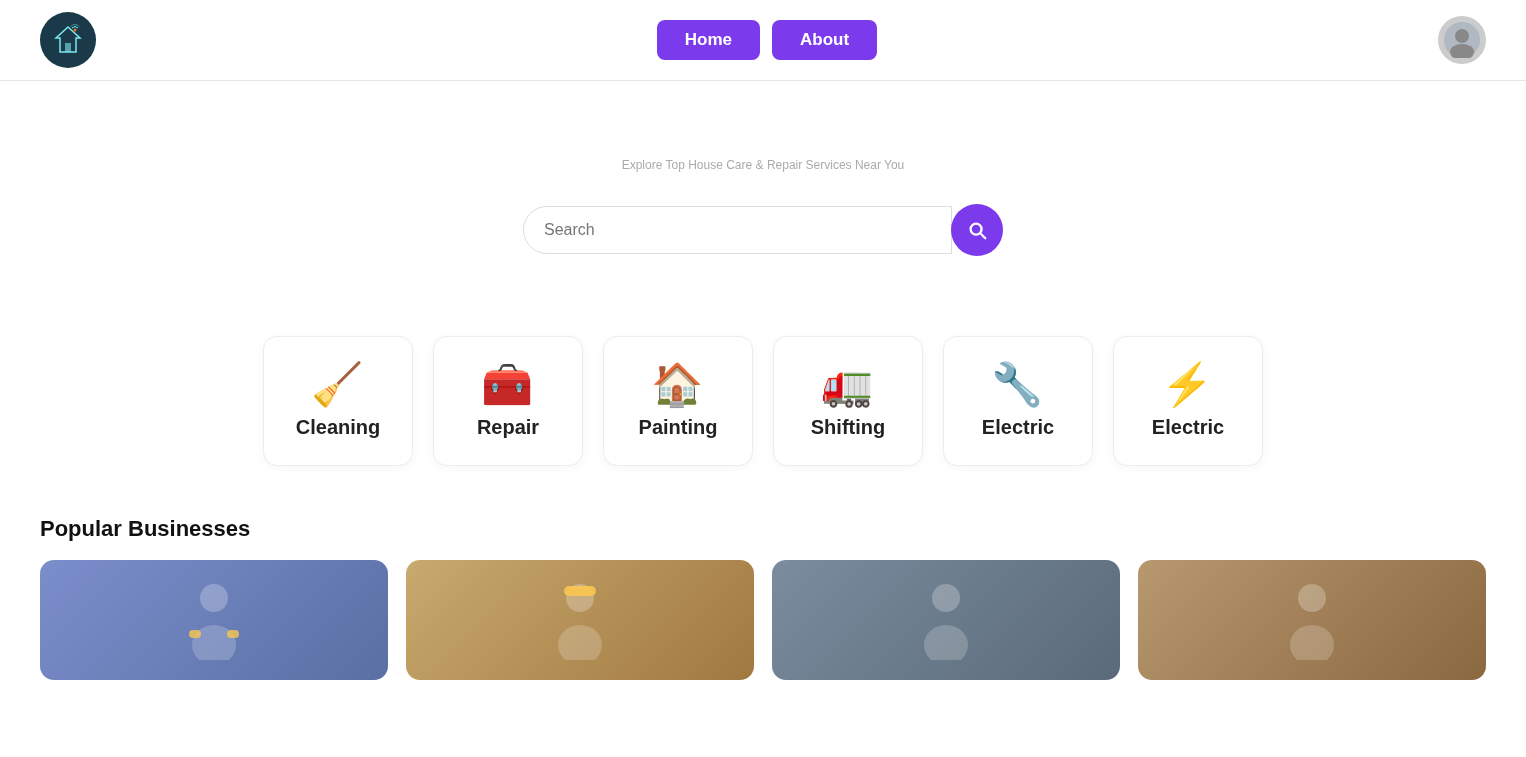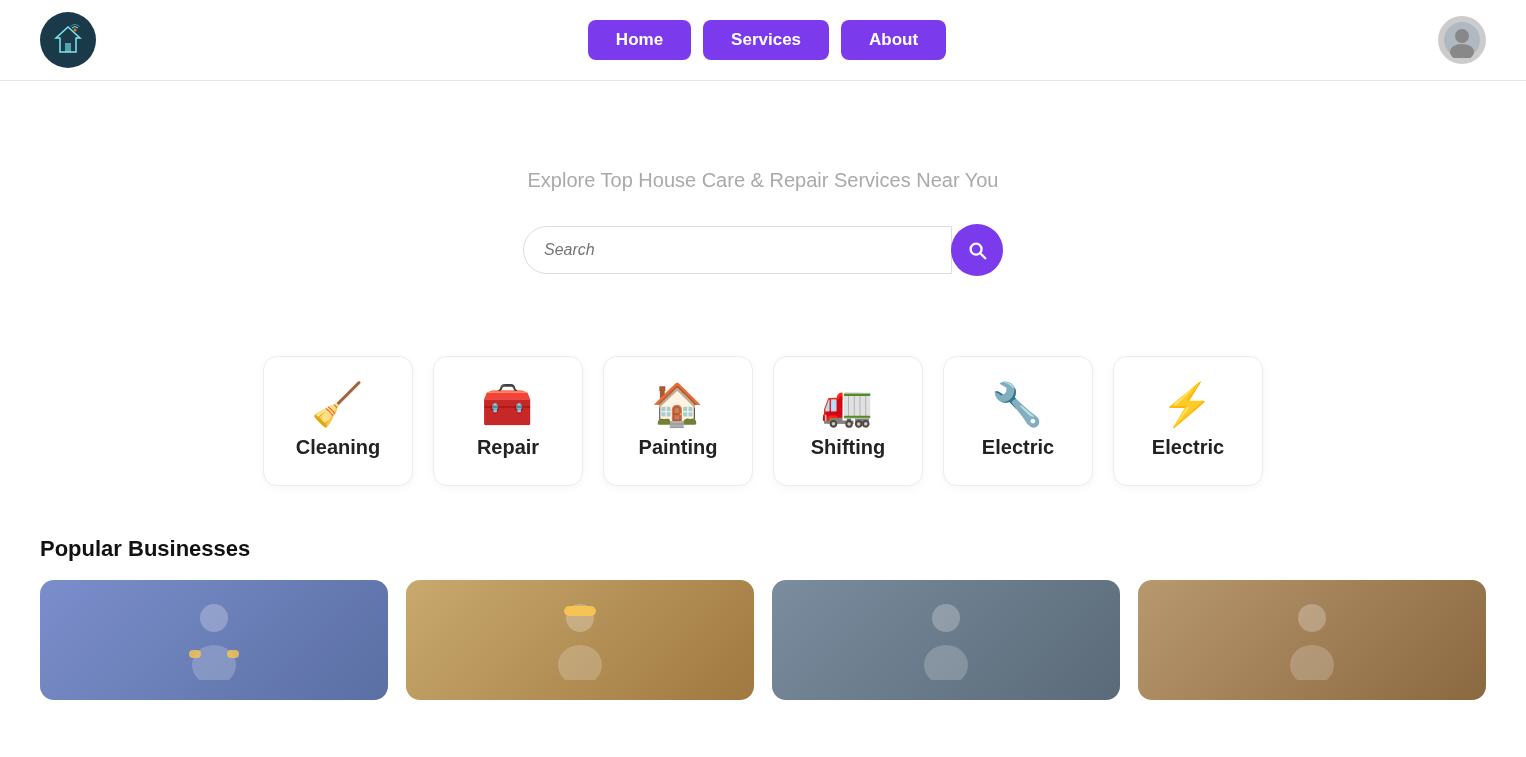--- a/index.html
+++ b/index.html
@@ -60,42 +60,41 @@
       font-size: 52px;
       font-weight: 800;
       color: #111;
       line-height: 1.2;
     }
     .hero-title .accent {
       color: #7c3aed;
     }
     .hero-subtitle {
       color: #aaa;
-      font-size: 20px;
-      margin-top: 18px;
+      font-size: 12px;
+      margin-top: 7px;
       margin-bottom: 32px;
     }
     .search-bar {
       display: flex;
       align-items: center;
       justify-content: center;
       gap: 0;
       max-width: 480px;
       margin: 0 auto;
     }
     .search-input {
       flex: 1;
       padding: 14px 20px;
       border: 1.5px solid #ddd;
       border-radius: 30px 0 0 30px;
       font-size: 16px;
       outline: none;
       color: #555;
       background: #fff;
-      font-style: italic;
     }
     .search-btn {
       width: 52px;
       height: 52px;
       border-radius: 50%;
       background: #7c3aed;
       border: none;
       cursor: pointer;
       display: flex;
       align-items: center;
@@ -177,21 +176,20 @@
       <rect x="17" y="23" width="6" height="9" fill="#7ce8f0" opacity="0.6"></rect>
 
       <circle cx="27" cy="10" r="1.5" fill="#f97316"></circle>
       <path d="M24,8 Q27,5 30,8" stroke="#7ce8f0" stroke-width="1" fill="none"></path>
       <path d="M22.5,6.5 Q27,2.5 31.5,6.5" stroke="#7ce8f0" stroke-width="0.8" fill="none" opacity="0.6"></path>
     </svg>
   </div>
 
   <div class="navbar-nav">
     <button class="nav-btn">Home</button>
-    <button class="nav-btn">Services</button>
     <button class="nav-btn">About</button>
   </div>
 
   <div class="navbar-avatar">
     <svg viewBox="0 0 36 36" xmlns="http://www.w3.org/2000/svg">
       <circle cx="18" cy="18" r="18" fill="#b0b8c1"></circle>
       <circle cx="18" cy="14" r="7" fill="#888"></circle>
       <ellipse cx="18" cy="30" rx="12" ry="8" fill="#888"></ellipse>
     </svg>
   </div>

